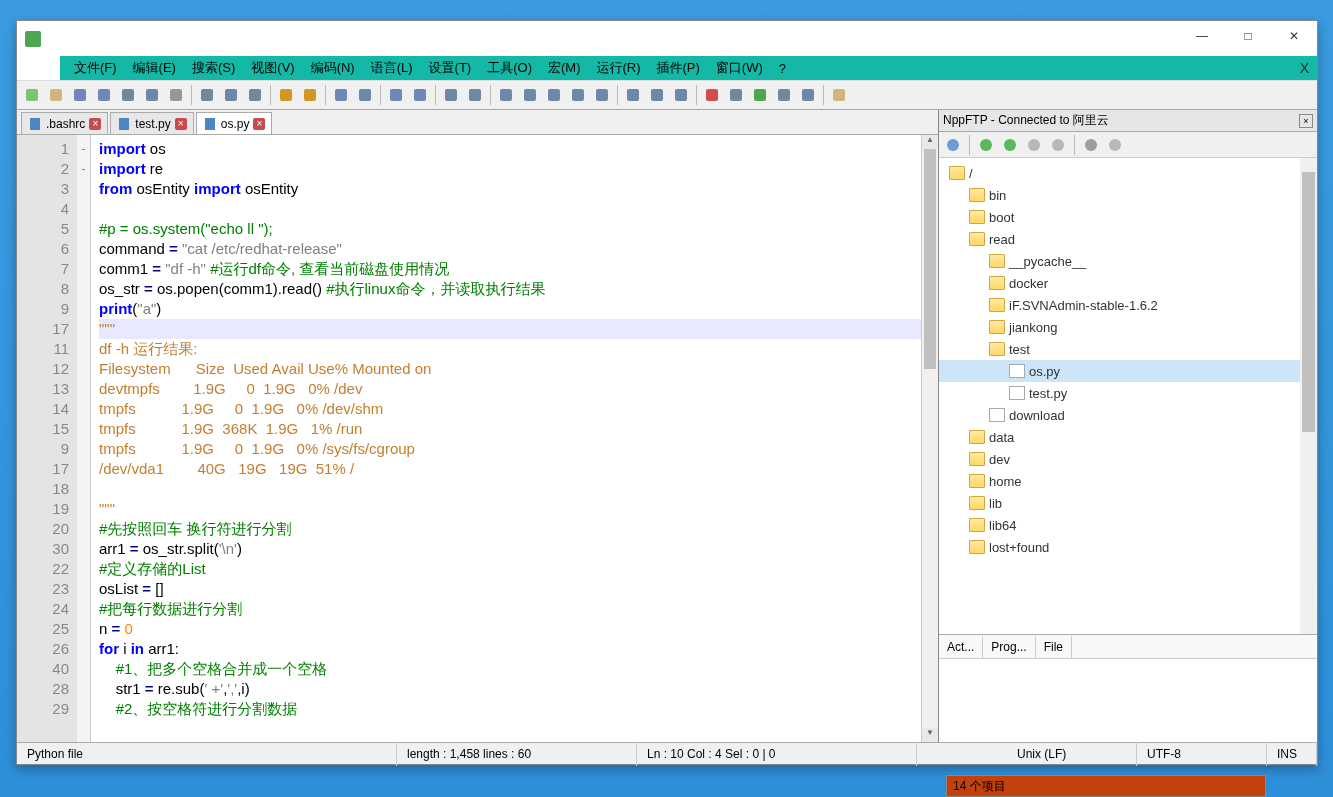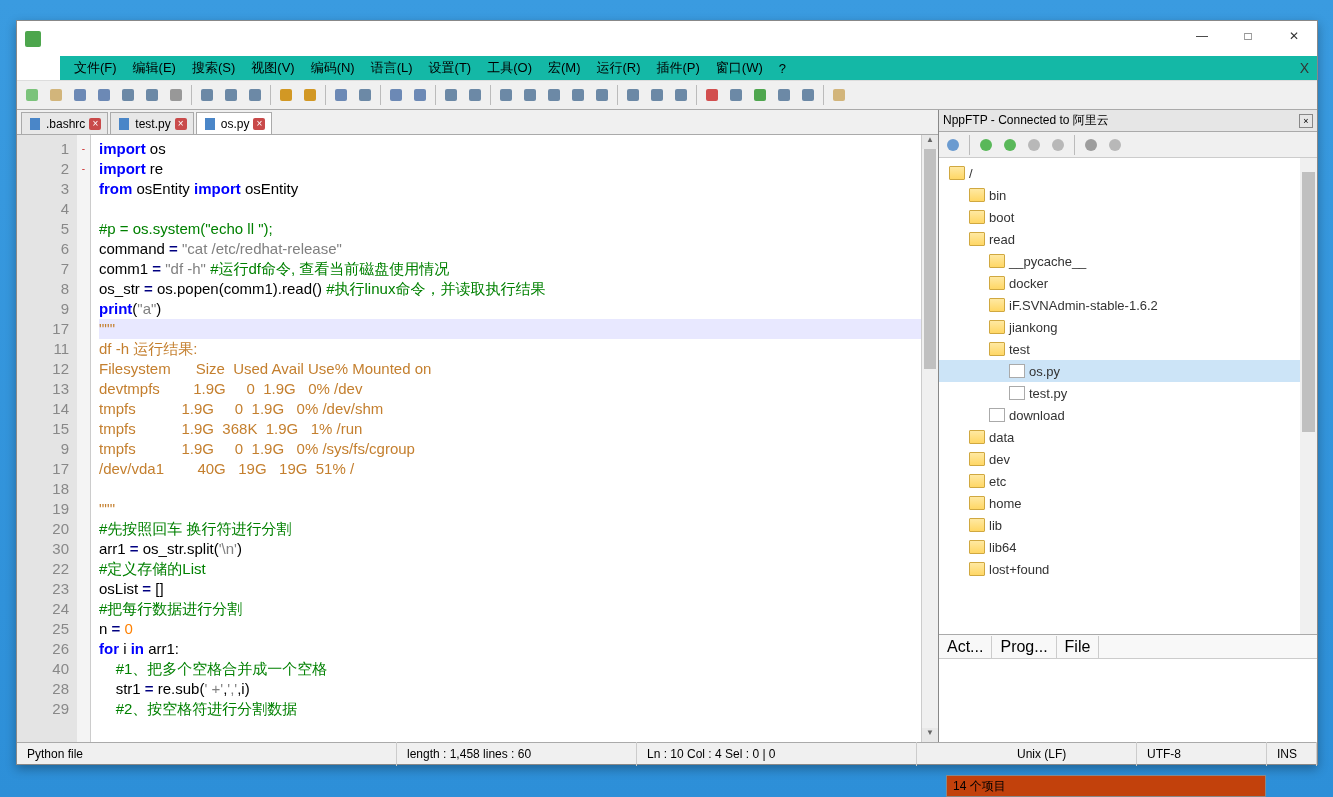--- a/index.html
+++ b/index.html
@@ -53,21 +53,21 @@
 .tree-area .vscroll-tree { position: absolute; right: 0; top: 0; bottom: 0; width: 17px; background: #f0f0f0; }
 .tree-area .vscroll-tree .thumb { position: absolute; top: 14px; left: 2px; right: 2px; height: 260px; background: #c0c0c0; }
 .tree-node { height: 22px; display: flex; align-items: center; cursor: pointer; }
 .tree-node.selected { background: #cce4f7; }
 .tree-indent { display: inline-block; }
 .tree-icon { width: 16px; height: 14px; margin-right: 4px; }
 .folder-icon { background: linear-gradient(#ffe9a2, #ffd765); border-radius: 1px; border: 1px solid #d0a840; }
 .file-icon { background: #fff; border: 1px solid #aaa; position: relative; }
 .tree-label { font-size: 13px; color: #333; }
 .bottom-tabs { height: 24px; border-top: 1px solid #aaa; background: #f8f8f8; display: flex; align-items: center; }
-.bottom-tabs .btab { padding: 10px 8px; height: 22px; border-right: 1px solid #ccc; display: flex; align-items: center; font-size: 16px; cursor: pointer; }
+.bottom-tabs .btab { padding: 10px 8px; height: 22px; border-right: 1px solid #ccc; display: flex; align-items: center; font-size: 12px; cursor: pointer; }
 .bottom-panel { height: 84px; background: #fff; border-top: 1px solid #ccc; }
 .statusbar { height: 22px; background: #f0f0f0; border-top: 1px solid #aaa; display: flex; align-items: center; font-size: 12px; }
 .statusbar .sb-cell { padding: 12px 10px; border-right: 1px solid #ccc; height: 100%; display: flex; align-items: center; }
 .statusbar .sb-fill { flex: 1; }
 .taskbar-item { position: absolute; bottom: 0; left: 946px; width: 320px; height: 22px; background: #c2410c; border: 1px solid #888; font-size: 12px; padding: 2px 6px; }
 </style>
 </head>
 <body>
 
 <div class="desktop-bg"></div>
@@ -481,25 +481,20 @@
             <span class="tree-label">data</span>
           </div>
           <div class="tree-node">
             <span class="tree-indent" style="width:30px"></span>
             <span class="tree-icon folder-icon"></span>
             <span class="tree-label">dev</span>
           </div>
           <div class="tree-node">
             <span class="tree-indent" style="width:30px"></span>
             <span class="tree-icon folder-icon"></span>
-            <span class="tree-label">etc</span>
-          </div>
-          <div class="tree-node">
-            <span class="tree-indent" style="width:30px"></span>
-            <span class="tree-icon folder-icon"></span>
             <span class="tree-label">home</span>
           </div>
           <div class="tree-node">
             <span class="tree-indent" style="width:30px"></span>
             <span class="tree-icon folder-icon"></span>
             <span class="tree-label">lib</span>
           </div>
           <div class="tree-node">
             <span class="tree-indent" style="width:30px"></span>
             <span class="tree-icon folder-icon"></span>

